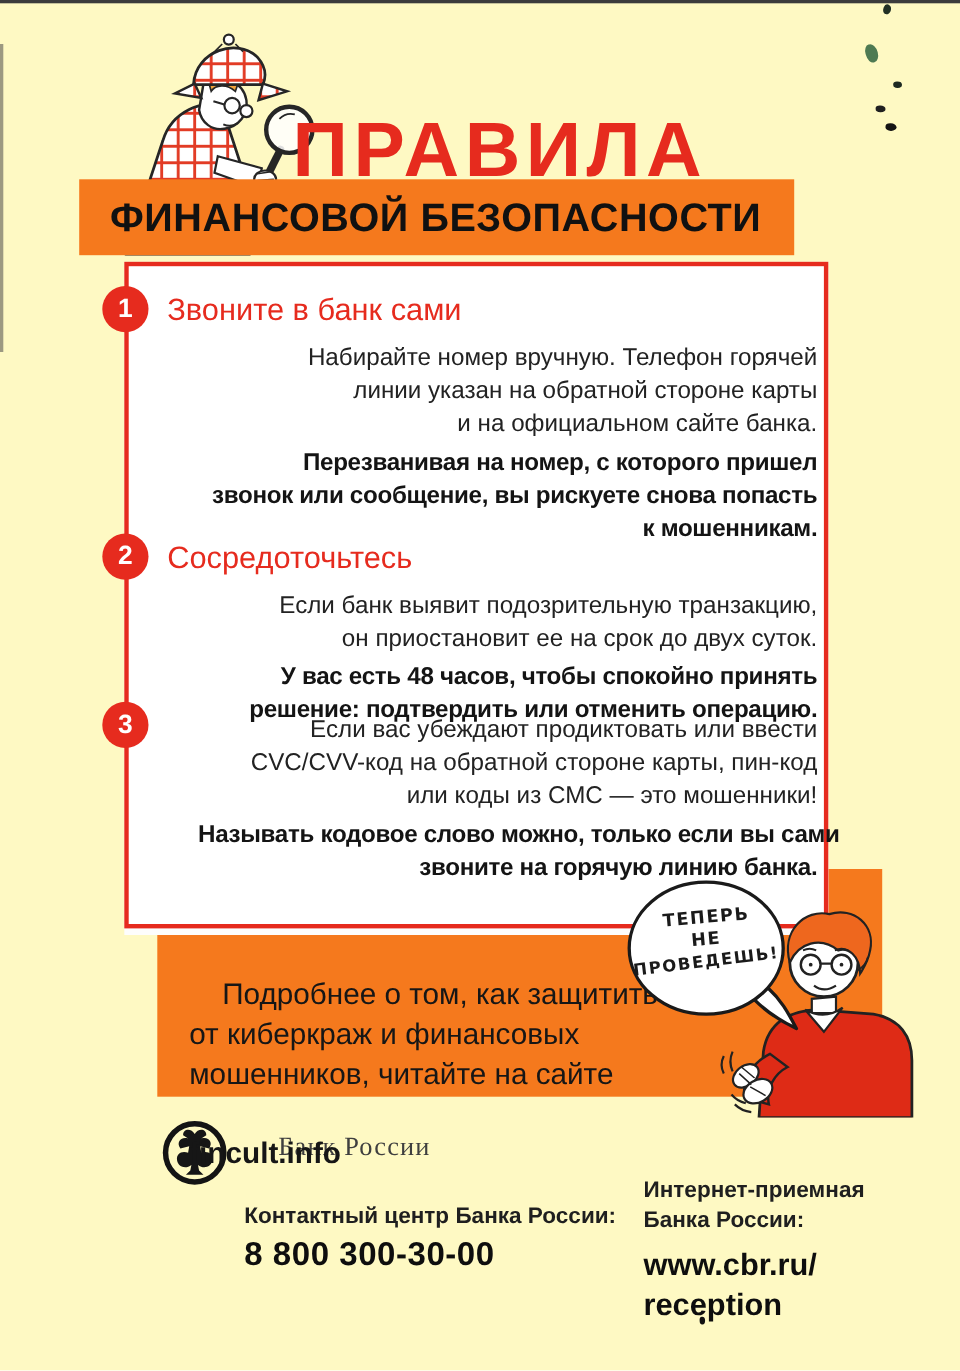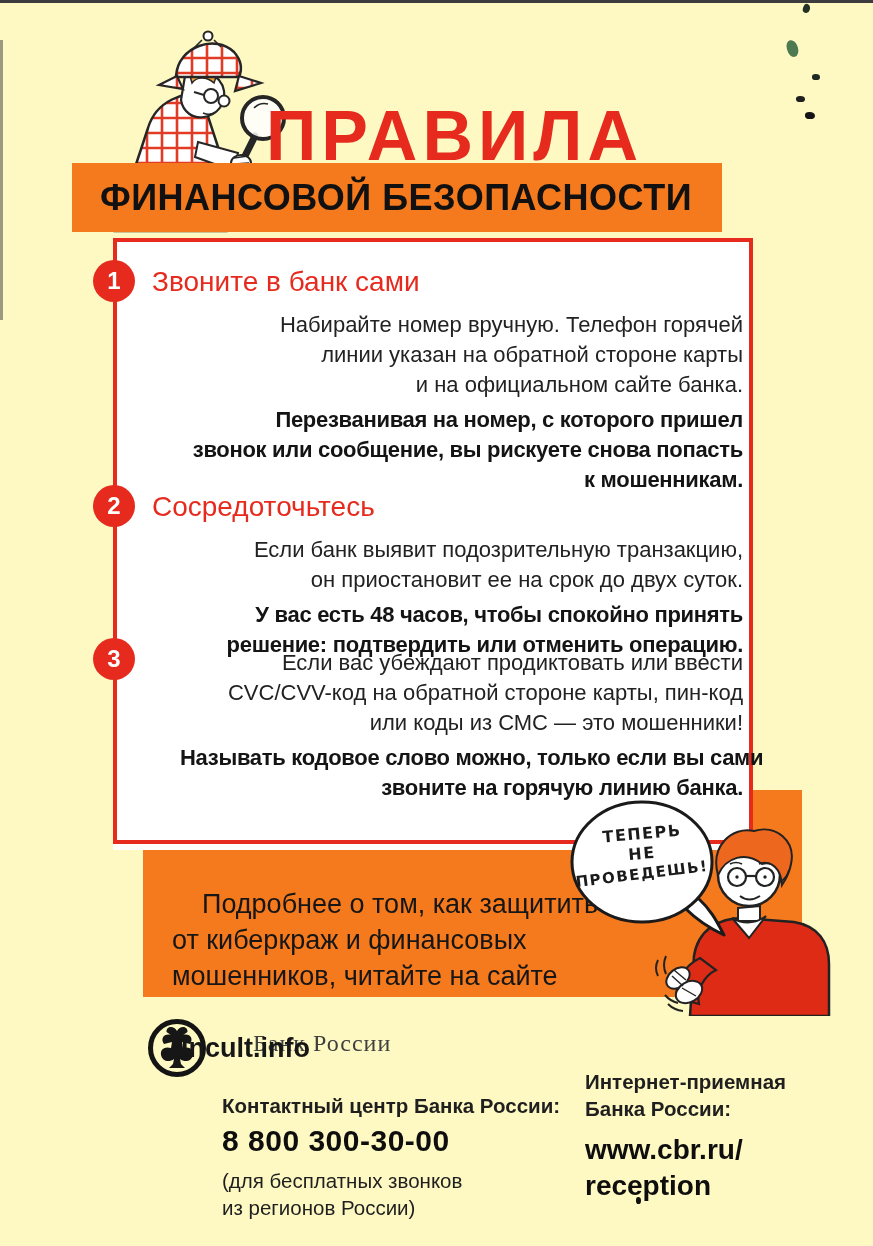--- a/index.html
+++ b/index.html
@@ -213,22 +213,20 @@
 
   <svg class="cbr-logo" width="60" height="60" viewBox="0 0 60 60">
     <circle cx="30" cy="30" r="26.5" fill="none" stroke="#141414" stroke-width="5"></circle>
     <path d="M30 13 C27 7 19 8 19.5 14 L24 17 C17 15 13 21 17 26 L25 24 L24 30 C18 28 13 31 14 37 C15 43 22 45 27 41 L26 46 L22 50 L38 50 L34 46 L33 41 C38 45 45 43 46 37 C47 31 42 28 36 30 L35 24 L43 26 C47 21 43 15 36 17 L40.5 14 C41 8 33 7 30 13 Z" fill="#161616"></path>
   </svg>
   <div class="bank-name">Банк России</div>
 
   <div class="contact-left">
     <div class="c-label">Контактный центр Банка России:</div>
     <div class="c-phone">8 800 300-30-00</div>
-    <div class="c-note">(для бесплатных звонков
-из регионов России)</div>
   </div>
   <div class="contact-right">
     <div class="c-label">Интернет-приемная
 Банка России:</div>
     <div class="c-url">www.cbr.ru/
 reception</div>
   </div>
 
 </div>
 

